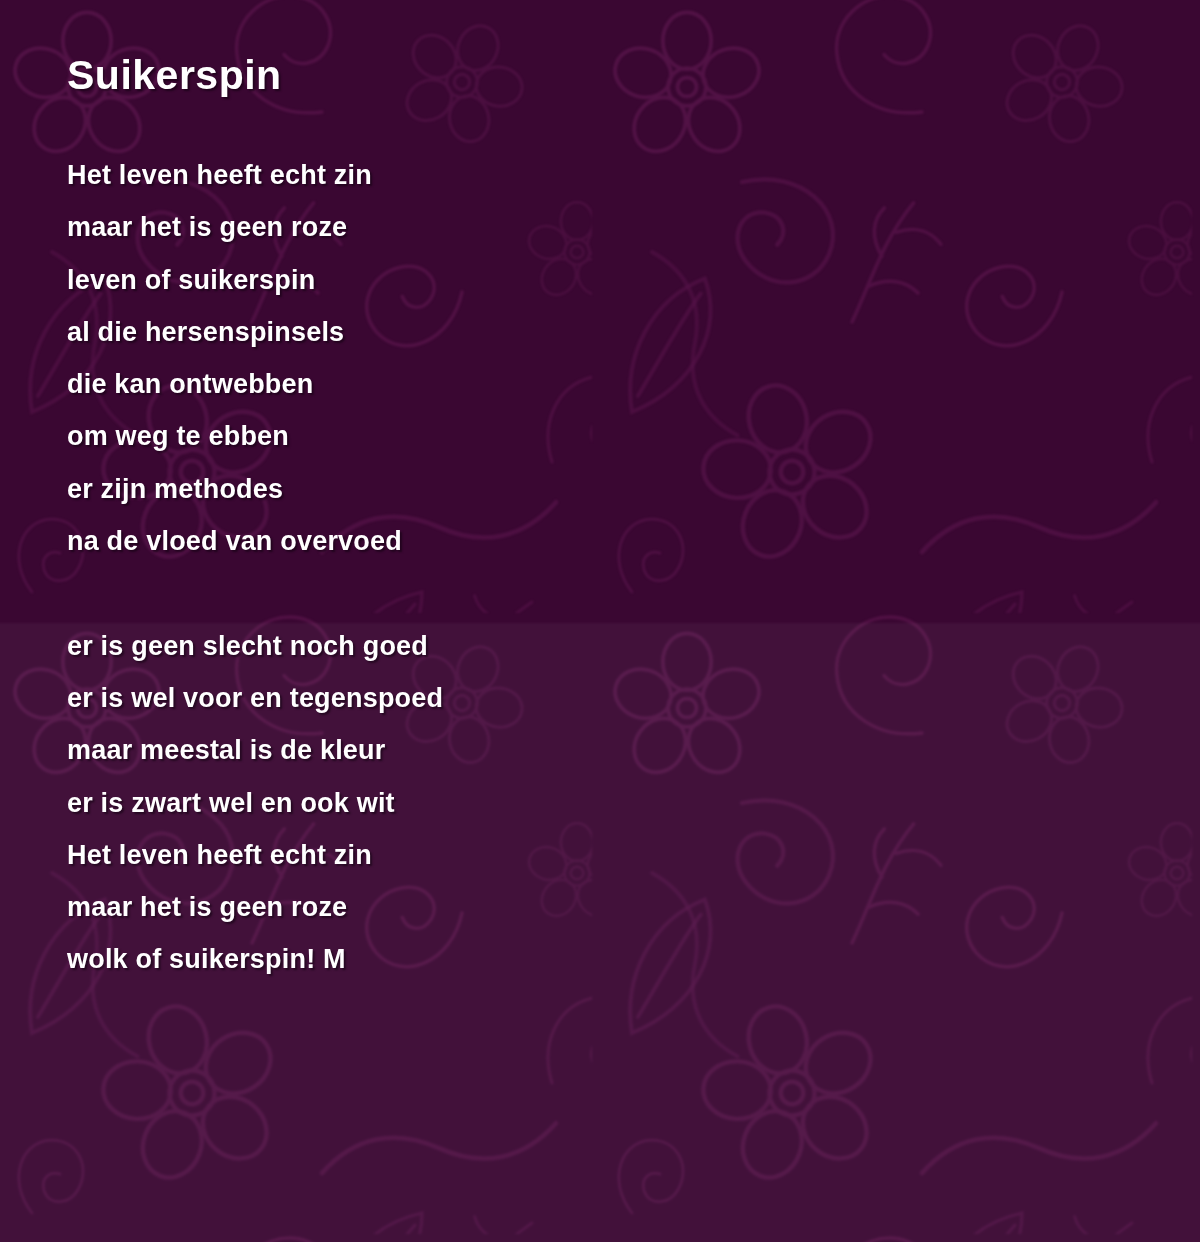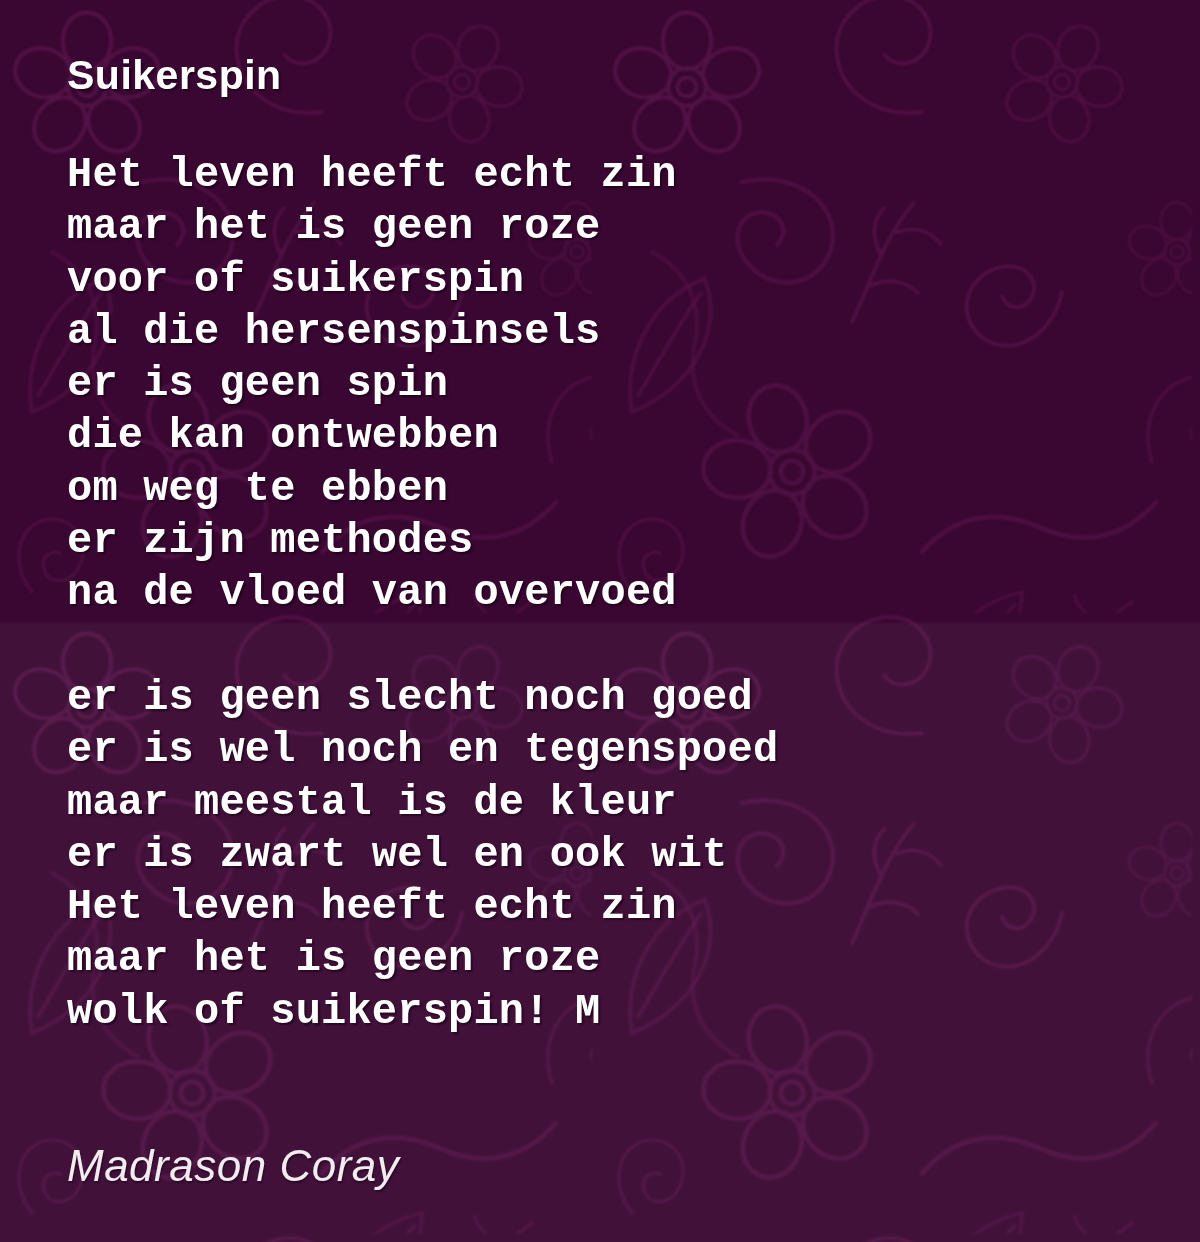--- a/index.html
+++ b/index.html
@@ -31,28 +31,27 @@
     font-size:41px;
     font-weight:bold;
     color:var(--text);
     letter-spacing:0.5px;
     text-shadow:2px 2px 2px rgba(12,0,12,0.55);
     white-space:nowrap;
   }
   .poem{
     position:absolute;
     left:67px;top:149px;
-    font-size:42px;
+    font-size:27px;
     font-weight:bold;
     color:var(--text);
     line-height:52.3px;
     letter-spacing:0.2px;
     text-shadow:2px 2px 2px rgba(12,0,12,0.55);
     white-space:nowrap;
-    font-family:Liberation Mono, monospace;
   }
   .poem .line{height:52.3px;}
   .author{
     position:absolute;
     left:67px;top:1141px;
     font-size:44px;
     font-style:italic;
     font-weight:normal;
     color:#f2ecf0;
     letter-spacing:0.5px;
@@ -104,32 +103,30 @@
     <rect x="0" y="0" width="1216" height="1258" fill="url(#damask)"></rect>
 
     <rect x="0" y="631" width="1216" height="627" fill="#ffffff" opacity="0.045"></rect>
   </svg>
 
   <h1 class="title">Suikerspin</h1>
 
   <div class="poem">
     <div class="line">Het leven heeft echt zin</div>
     <div class="line">maar het is geen roze</div>
-    <div class="line">voor of suikerspin</div>
+    <div class="line">leven of suikerspin</div>
     <div class="line">al die hersenspinsels</div>
-    <div class="line">er is geen spin</div>
     <div class="line">die kan ontwebben</div>
     <div class="line">om weg te ebben</div>
     <div class="line">er zijn methodes</div>
     <div class="line">na de vloed van overvoed</div>
     <div class="line"></div>
     <div class="line">er is geen slecht noch goed</div>
-    <div class="line">er is wel noch en tegenspoed</div>
+    <div class="line">er is wel voor en tegenspoed</div>
     <div class="line">maar meestal is de kleur</div>
     <div class="line">er is zwart wel en ook wit</div>
     <div class="line">Het leven heeft echt zin</div>
     <div class="line">maar het is geen roze</div>
     <div class="line">wolk of suikerspin! M</div>
   </div>
 
-  <div class="author">Madrason Coray</div>
 
 </div>
 
 </body></html>

